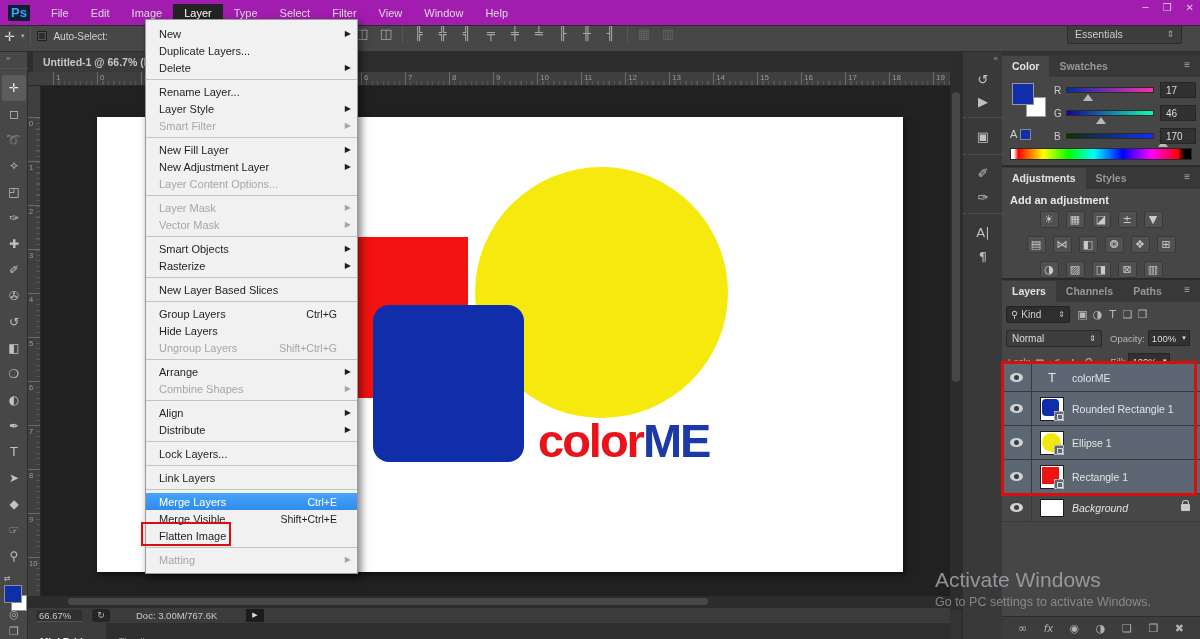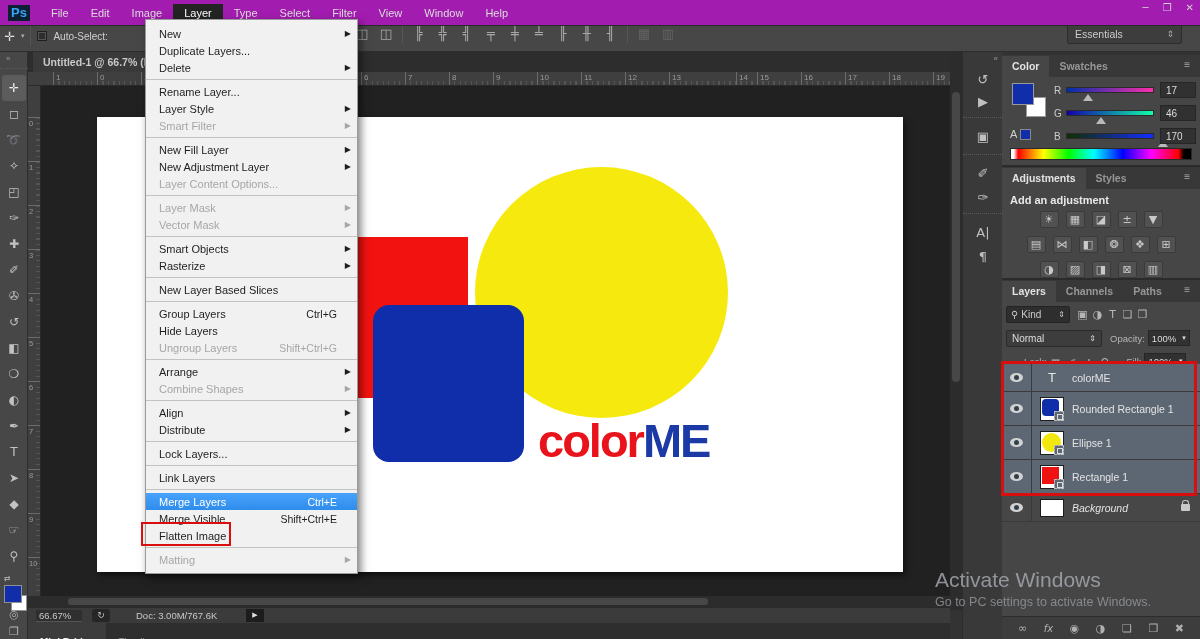--- a/index.html
+++ b/index.html
@@ -305,21 +305,21 @@
       </div>
       <div class="tick" style="left: 553px;">
         <span>11</span>
       </div>
       <div class="tick" style="left: 597px;">
         <span>12</span>
       </div>
       <div class="tick" style="left: 641px;">
         <span>13</span>
       </div>
-      <div class="tick" style="left: 708px;">
+      <div class="tick" style="left: 685px;">
         <span>14</span>
       </div>
       <div class="tick" style="left: 729px;">
         <span>15</span>
       </div>
       <div class="tick" style="left: 773px;">
         <span>16</span>
       </div>
       <div class="tick" style="left: 817px;">
         <span>17</span>
@@ -503,21 +503,21 @@
         <span>Normal</span>
         <span class="gly" style="font-size:8px">⇕</span>
       </div>
       <span class="oplabel">Opacity:</span>
       <div class="valbox">
         <span>100%</span>
         <span class="gly" style="font-size:7px">▾</span>
       </div>
     </div>
     <div class="lp-lock">
-      <span class="oplabel" style="margin-left:18px">Lock:</span>
+      <span class="oplabel" style="margin-left:2px">Lock:</span>
       <span>
         
       <span class="lockico gly">▩</span><span class="lockico gly">✐</span><span class="lockico gly">✛</span><span class="lockico gly">Ω</span></span>
       <span class="oplabel" style="margin-left:14px">Fill:</span>
       <div class="valbox">
         <span>100%</span>
         <span class="gly" style="font-size:7px">▾</span>
       </div>
     </div>
     <div class="lrows">

